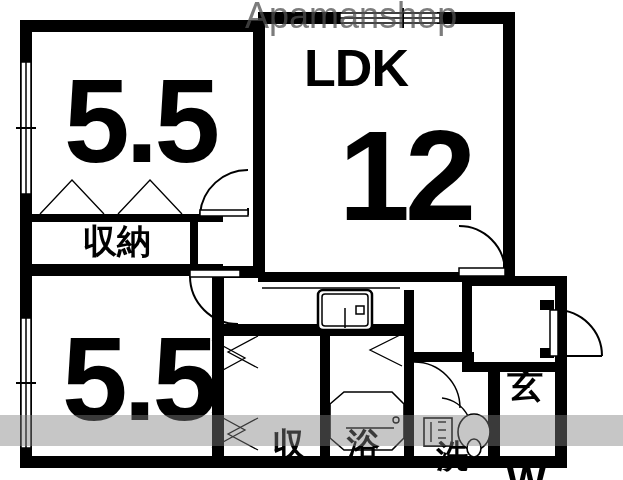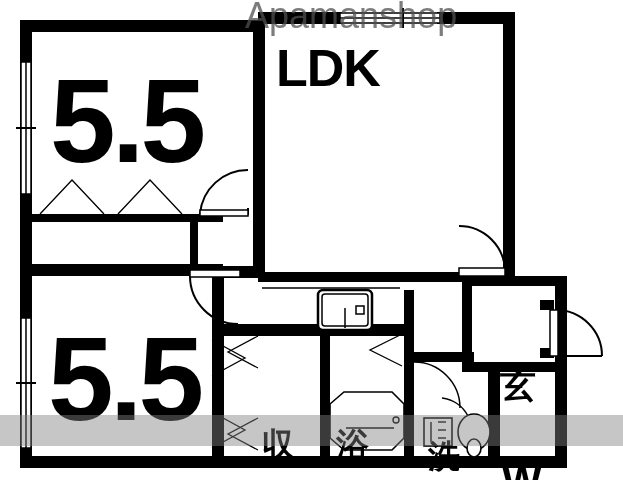--- a/index.html
+++ b/index.html
@@ -26,21 +26,21 @@
     height: 480px;
     display: block;
   }
   .rm-label {
     position: absolute;
     color: #000000;
     font-family: "Liberation Sans", sans-serif;
     font-weight: bold;
     line-height: 0.95;
     white-space: pre;
-    text-align: left;
+    text-align: center;
     letter-spacing: -0.02em;
   }
   .big-num {
     font-size: 118px;
     line-height: 1;
     letter-spacing: -4px;
   }
   .ldk-text {
     font-size: 52px;
     line-height: 1;
@@ -231,25 +231,27 @@
         <path d="M 442 398 A 34 34 0 0 1 468 416" fill="none" stroke="#000000" stroke-width="1.5"></path>
       </g>
 
       <path d="M 414 362 A 46 46 0 0 1 460 408" fill="none" stroke="#000000" stroke-width="1.5"></path>
     </g>
 
   </svg>
 
   <div class="rm-label big-num" style="left:50px; top:62px; width:180px;">5.5</div>
 
+  <div class="rm-label jp-lbl" style="left:62px; top:224px; width:110px;">収納</div>
 
   <div class="rm-label big-num" style="left:48px; top:320px; width:180px;">5.5</div>
 
   <div class="rm-label ldk-text" style="left:276px; top:42px; width:160px;">LDK</div>
 
+  <div class="rm-label ldk-num" style="left:320px; top:112px; width:170px;">12</div>
 
   <div class="rm-label" style="left:262px; top:356px; width:54px; font-size:33px; line-height:1.08;">
     <div>収</div>
     
   </div>
 
   <div class="rm-label" style="left:336px; top:356px; width:54px; font-size:33px; line-height:1.08;">
     <div>浴</div>
     
   </div>

